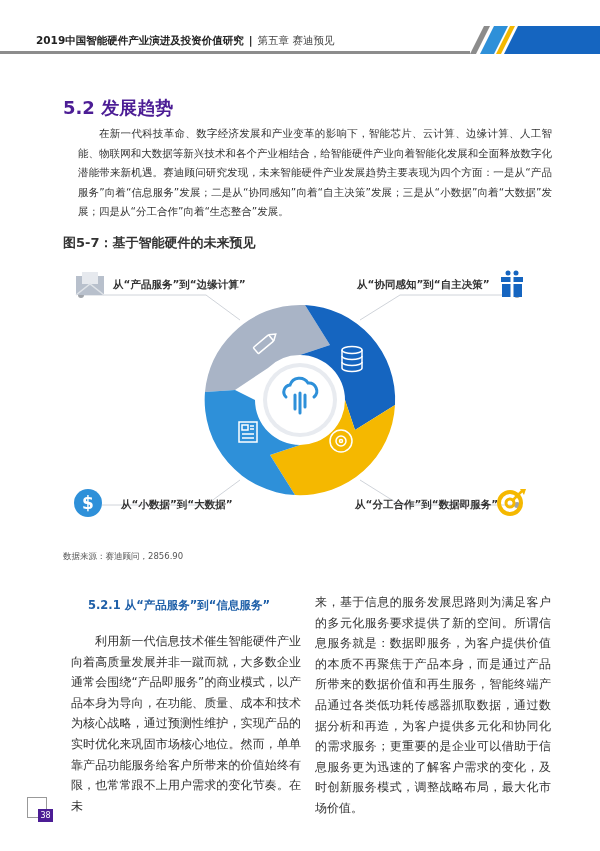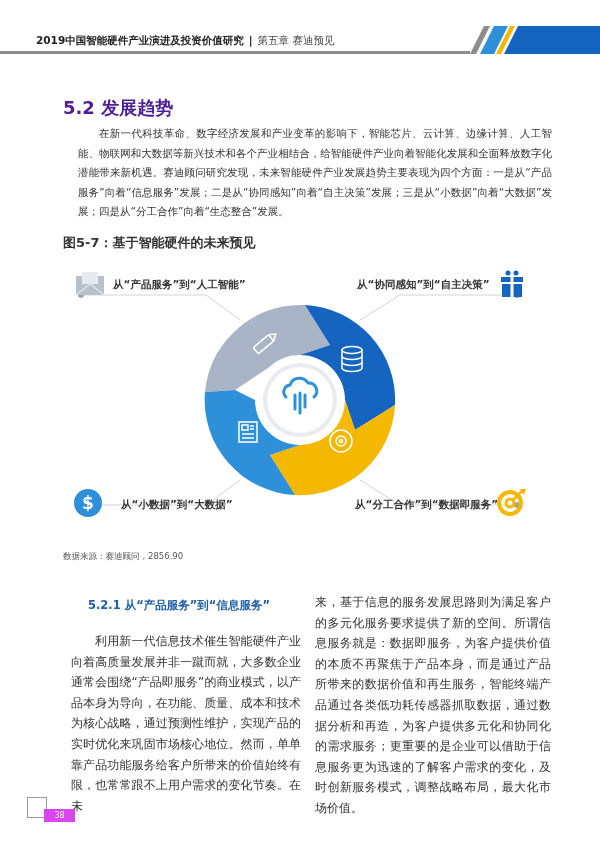--- a/index.html
+++ b/index.html
@@ -48,22 +48,22 @@
   .col-right { left: 307px; top: 584px; width: 236px; }
   .sub-title {
     position: absolute; left: 88px; top: 598px;
     font-size: 11.5px; font-weight: bold; color: #1e5fa8;
   }
   .page-num-box {
     position: absolute; left: 27px; top: 797px; width: 18px; height: 19px;
     border: 1.5px solid #999; background: #fff;
   }
   .page-num {
-    position: absolute; left: 44px; top: 809px; width: 31px; height: 13px;
-    background: #d946ef; color: #fff; font-size: 8px; line-height: 13px; text-align: center;
+    position: absolute; left: 38px; top: 809px; width: 15px; height: 13px;
+    background: #4c1d95; color: #fff; font-size: 8px; line-height: 13px; text-align: center;
   }
 </style>
 </head>
 <body>
 
 <div class="header">
   <div class="header-title">
     <span>2019中国智能硬件产业演进及投资价值研究</span><span class="sep">|</span><span class="chap">第五章 赛迪预见</span>
   </div>
   <div class="header-line"></div>
@@ -154,21 +154,21 @@
       <circle r="14" fill="#2e90d9"></circle>
       <text x="0" y="6" text-anchor="middle" font-size="17" font-weight="bold" fill="#ffffff" font-family="DejaVu Sans, sans-serif">$</text>
     </g>
     <g transform="translate(510,248)" fill="none" stroke="#f5b800">
       <circle r="11" stroke-width="4"></circle>
       <circle r="4" stroke-width="3"></circle>
       <line x1="2" y1="-2" x2="12" y2="-12" stroke-width="2.5"></line>
       <polygon points="10,-14 16,-14 14,-8" fill="#f5b800" stroke="none"></polygon>
     </g>
   </svg>
-  <div class="d-label" style="left:113px; top:23px;">从“产品服务”到“人工智能”</div>
+  <div class="d-label" style="left:113px; top:23px;">从“产品服务”到“边缘计算”</div>
   <div class="d-label" style="left:357px; top:23px;">从“协同感知”到“自主决策”</div>
   <div class="d-label" style="left:113px; top:243px;margin-left:8px;">从“小数据”到“大数据”</div>
   <div class="d-label" style="left:355px; top:243px;">从“分工合作”到“数据即服务”</div>
 </div>
 
 <div class="source">数据来源：赛迪顾问，2856.90</div>
 
 <div class="sub-title">5.2.1 从“产品服务”到“信息服务”</div>
 <p class="col col-left">利用新一代信息技术催生智能硬件产业向着高质量发展并非一蹴而就，大多数企业通常会围绕“产品即服务”的商业模式，以产品本身为导向，在功能、质量、成本和技术为核心战略，通过预测性维护，实现产品的实时优化来巩固市场核心地位。然而，单单靠产品功能服务给客户所带来的价值始终有限，也常常跟不上用户需求的变化节奏。在未</p>
 <p class="col col-right">来，基于信息的服务发展思路则为满足客户的多元化服务要求提供了新的空间。所谓信息服务就是：数据即服务，为客户提供价值的本质不再聚焦于产品本身，而是通过产品所带来的数据价值和再生服务，智能终端产品通过各类低功耗传感器抓取数据，通过数据分析和再造，为客户提供多元化和协同化的需求服务；更重要的是企业可以借助于信息服务更为迅速的了解客户需求的变化，及时创新服务模式，调整战略布局，最大化市场价值。</p>

